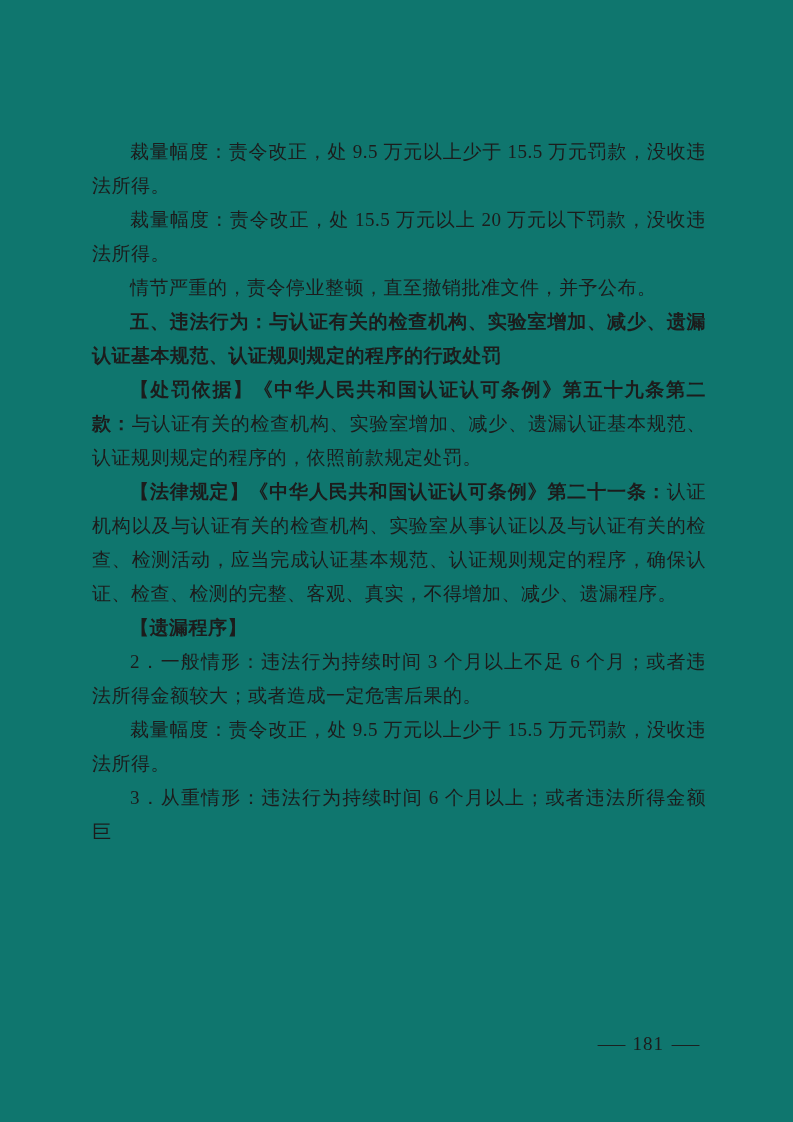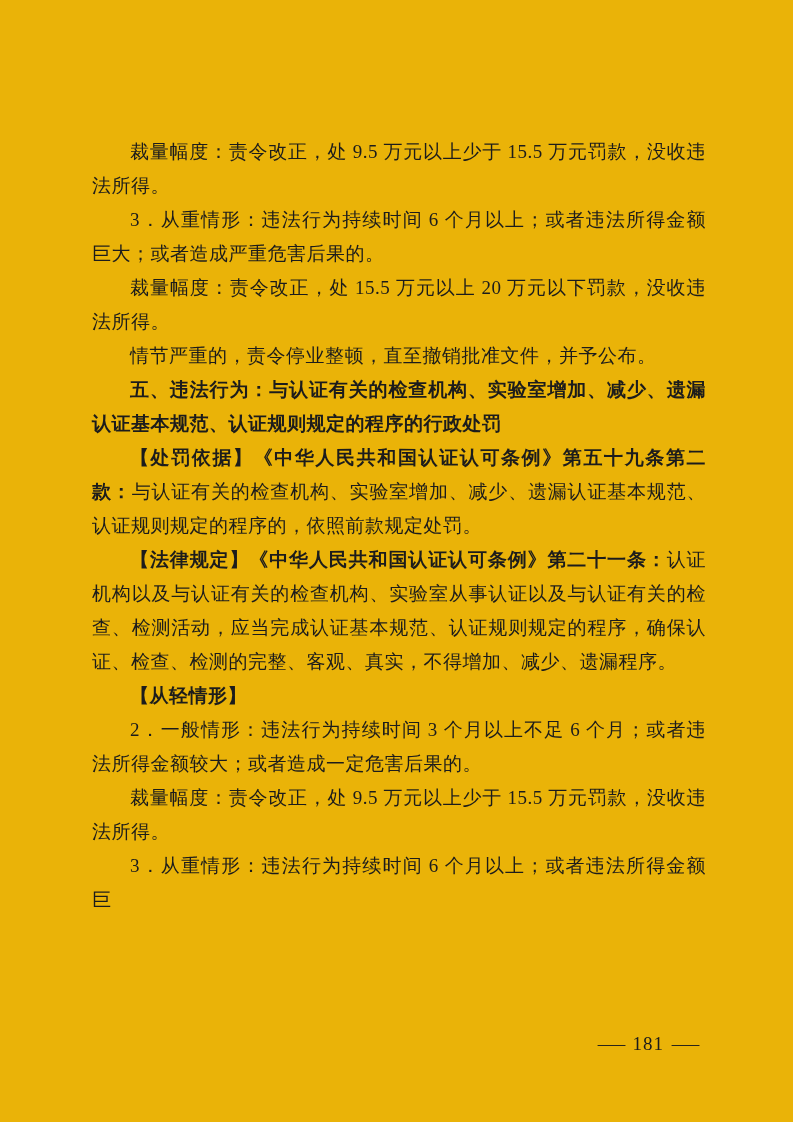--- a/index.html
+++ b/index.html
@@ -4,21 +4,21 @@
 <style>
   html, body {
     margin: 0;
     padding: 0;
     background: #ffffff;
   }
   .page {
     position: relative;
     width: 793px;
     height: 1122px;
-    background: #eab308;
+    background: #0f766e;
     color: #1c1c1c;
     font-family: "Liberation Serif", "DejaVu Serif", serif;
     overflow: hidden;
   }
   .text-block {
     position: absolute;
     left: 92px;
     top: 135px;
     width: 614px;
   }
@@ -61,33 +61,32 @@
 </style>
 </head>
 <body>
 
 <div class="page">
 
   <div class="text-block">
 
     <p class="para"><span class="lead"></span><span class="body-text">裁量幅度：责令改正，处 9.5 万元以上少于 15.5 万元罚款，没收违法所得。</span></p>
 
-    <p class="para"><span class="lead"></span><span class="body-text">3．从重情形：违法行为持续时间 6 个月以上；或者违法所得金额巨大；或者造成严重危害后果的。</span></p>
 
     <p class="para"><span class="lead"></span><span class="body-text">裁量幅度：责令改正，处 15.5 万元以上 20 万元以下罚款，没收违法所得。</span></p>
 
     <p class="para"><span class="lead"></span><span class="body-text">情节严重的，责令停业整顿，直至撤销批准文件，并予公布。</span></p>
 
     <p class="para heading"><span class="lead-heading">五、违法行为：与认证有关的检查机构、实验室增加、减少、遗漏认证基本规范、认证规则规定的程序的行政处罚</span><span class="body-text"></span></p>
 
     <p class="para"><span class="lead">【处罚依据】《中华人民共和国认证认可条例》第五十九条第二款：</span><span class="body-text">与认证有关的检查机构、实验室增加、减少、遗漏认证基本规范、认证规则规定的程序的，依照前款规定处罚。</span></p>
 
     <p class="para"><span class="lead">【法律规定】《中华人民共和国认证认可条例》第二十一条：</span><span class="body-text">认证机构以及与认证有关的检查机构、实验室从事认证以及与认证有关的检查、检测活动，应当完成认证基本规范、认证规则规定的程序，确保认证、检查、检测的完整、客观、真实，不得增加、减少、遗漏程序。</span></p>
 
-    <p class="para"><span class="lead">【从轻情形】</span><span class="body-text"></span></p>
+    <p class="para"><span class="lead">【遗漏程序】</span><span class="body-text"></span></p>
 
 
 
     <p class="para"><span class="lead"></span><span class="body-text">2．一般情形：违法行为持续时间 3 个月以上不足 6 个月；或者违法所得金额较大；或者造成一定危害后果的。</span></p>
 
     <p class="para"><span class="lead"></span><span class="body-text">裁量幅度：责令改正，处 9.5 万元以上少于 15.5 万元罚款，没收违法所得。</span></p>
 
     <p class="para"><span class="lead"></span><span class="body-text">3．从重情形：违法行为持续时间 6 个月以上；或者违法所得金额巨</span></p>
 
   </div>

